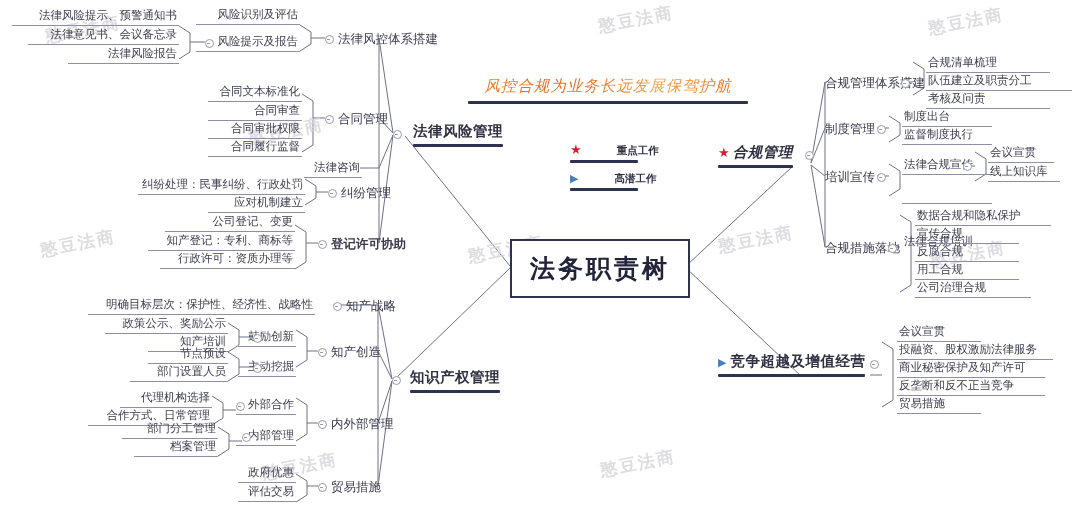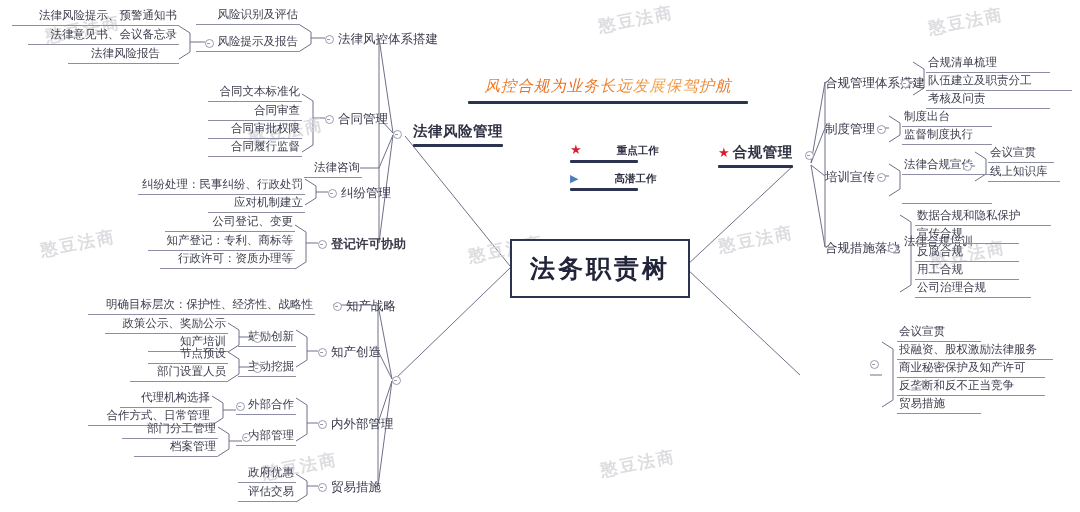--- a/index.html
+++ b/index.html
@@ -217,21 +217,21 @@
   <div class="lab r" style="left:298px;top:8px;">风险识别及评估</div>
   <div class="ul" style="left:196px;top:24px;width:104px;"></div>
   <div class="lab r" style="left:298px;top:35px;">风险提示及报告</div>
   <div class="ul" style="left:196px;top:51px;width:104px;"></div>
   <div class="cm" style="left:205px;top:39px;"></div>
 
   <div class="lab r" style="left:177px;top:9px;">法律风险提示、预警通知书</div>
   <div class="ul" style="left:12px;top:25px;width:167px;"></div>
   <div class="lab r" style="left:177px;top:28px;">法律意见书、会议备忘录</div>
   <div class="ul" style="left:28px;top:44px;width:151px;"></div>
-  <div class="lab r" style="left:160px;top:47px;">法律风险报告</div>
+  <div class="lab r" style="left:177px;top:47px;">法律风险报告</div>
   <div class="ul" style="left:68px;top:63px;width:111px;"></div>
 
   <div class="mid" style="left:338px;top:111px;">
     <span>合同管理</span>
   </div>
   <div class="cm" style="left:325px;top:115px;"></div>
 
   <div class="lab r" style="left:300px;top:85px;">合同文本标准化</div>
   <div class="ul" style="left:208px;top:101px;width:94px;"></div>
   <div class="lab r" style="left:300px;top:104px;">合同审查</div>
@@ -259,20 +259,24 @@
   </div>
   <div class="cm" style="left:318px;top:240px;"></div>
 
   <div class="lab r" style="left:293px;top:215px;">公司登记、变更</div>
   <div class="ul" style="left:165px;top:231px;width:130px;"></div>
   <div class="lab r" style="left:293px;top:234px;">知产登记：专利、商标等</div>
   <div class="ul" style="left:148px;top:250px;width:147px;"></div>
   <div class="lab r" style="left:293px;top:252px;">行政许可：资质办理等</div>
   <div class="ul" style="left:160px;top:268px;width:135px;"></div>
 
+  <div class="branch r" style="left:500px;top:368px;">
+    <span class="btxt">知识产权管理</span>
+    <div class="bbar"></div>
+  </div>
   <div class="cm" style="left:392px;top:376px;"></div>
 
   <div class="mid" style="left:346px;top:298px;">
     <span>知产战略</span>
   </div>
   <div class="cm" style="left:333px;top:302px;"></div>
   <div class="lab r" style="left:313px;top:298px;text-align:right;">明确目标层次：保护性、经济性、战略性</div>
   <div class="ul" style="left:88px;top:314px;width:227px;"></div>
 
   <div class="mid" style="left:331px;top:344px;">
@@ -322,21 +326,21 @@
   <div class="mid" style="left:331px;top:479px;">
     <span>贸易措施</span>
   </div>
   <div class="cm" style="left:318px;top:483px;"></div>
 
   <div class="lab r" style="left:294px;top:466px;">政府优惠</div>
   <div class="ul" style="left:238px;top:482px;width:58px;"></div>
   <div class="lab r" style="left:294px;top:485px;">评估交易</div>
   <div class="ul" style="left:238px;top:501px;width:58px;"></div>
 
-  <div class="branch" style="left:718px;top:143px;">
+  <div class="branch" style="left:718px;top:143px;font-style:italic;">
     <span class="star">★</span><span class="btxt">合规管理</span>
     <div class="bbar"></div>
   </div>
   <div class="cm" style="left:805px;top:151px;"></div>
 
   <div class="mid" style="left:825px;top:75px;">
     <span>合规管理体系搭建</span>
   </div>
   <div class="cm" style="left:901px;top:79px;"></div>
 
@@ -382,20 +386,24 @@
   <div class="ul" style="left:915px;top:225px;width:136px;"></div>
   <div class="lab" style="left:917px;top:227px;">宣传合规</div>
   <div class="ul" style="left:915px;top:243px;width:104px;"></div>
   <div class="lab" style="left:917px;top:245px;">反腐合规</div>
   <div class="ul" style="left:915px;top:261px;width:104px;"></div>
   <div class="lab" style="left:917px;top:263px;">用工合规</div>
   <div class="ul" style="left:915px;top:279px;width:104px;"></div>
   <div class="lab" style="left:917px;top:281px;">公司治理合规</div>
   <div class="ul" style="left:915px;top:297px;width:116px;"></div>
 
+  <div class="branch" style="left:718px;top:352px;">
+    <span class="tri">▶</span><span class="btxt">竞争超越及增值经营</span>
+    <div class="bbar"></div>
+  </div>
   <div class="cm" style="left:870px;top:360px;"></div>
 
   <div class="lab" style="left:899px;top:325px;">会议宣贯</div>
   <div class="ul" style="left:897px;top:341px;width:84px;"></div>
   <div class="lab" style="left:899px;top:343px;">投融资、股权激励法律服务</div>
   <div class="ul" style="left:897px;top:359px;width:156px;"></div>
   <div class="lab" style="left:899px;top:361px;">商业秘密保护及知产许可</div>
   <div class="ul" style="left:897px;top:377px;width:148px;"></div>
   <div class="lab" style="left:899px;top:379px;">反垄断和反不正当竞争</div>
   <div class="ul" style="left:897px;top:395px;width:148px;"></div>

